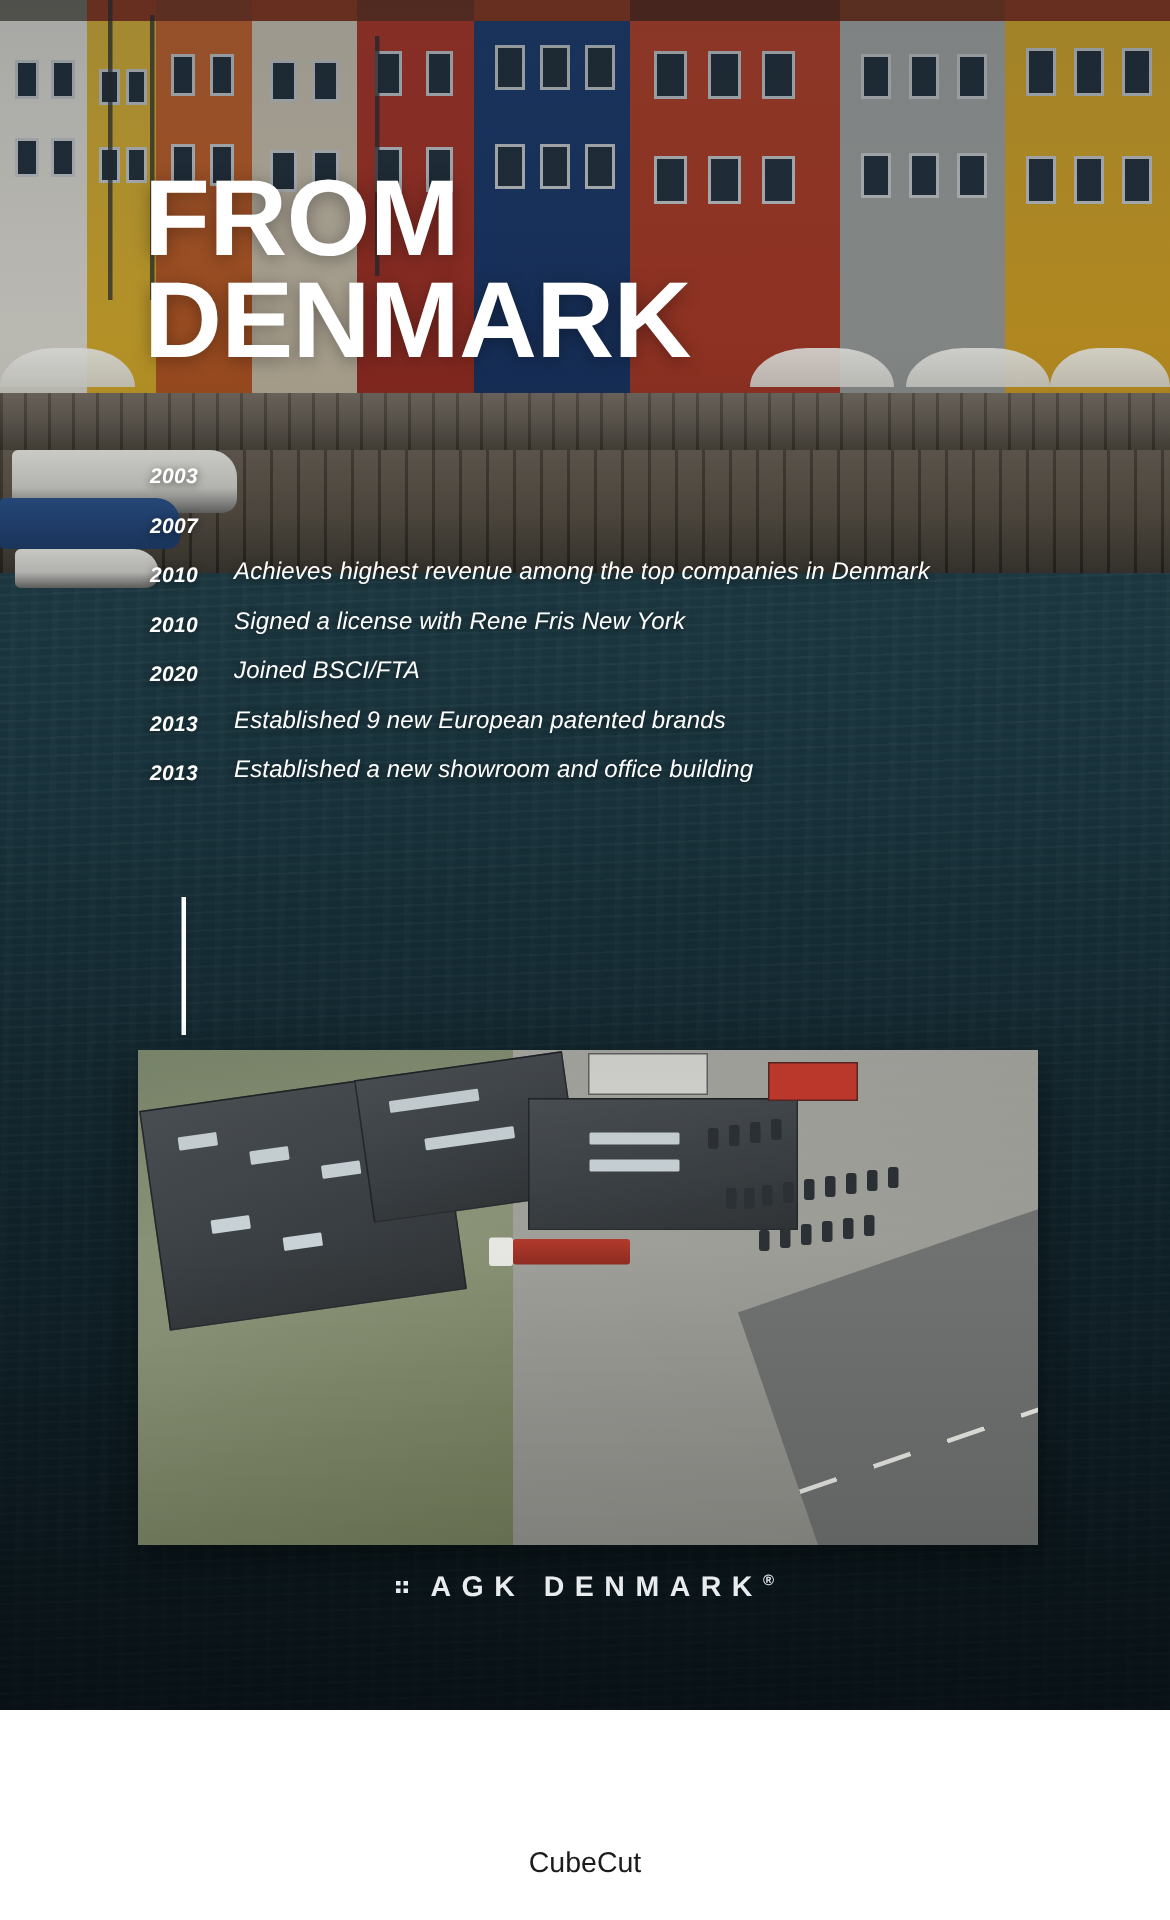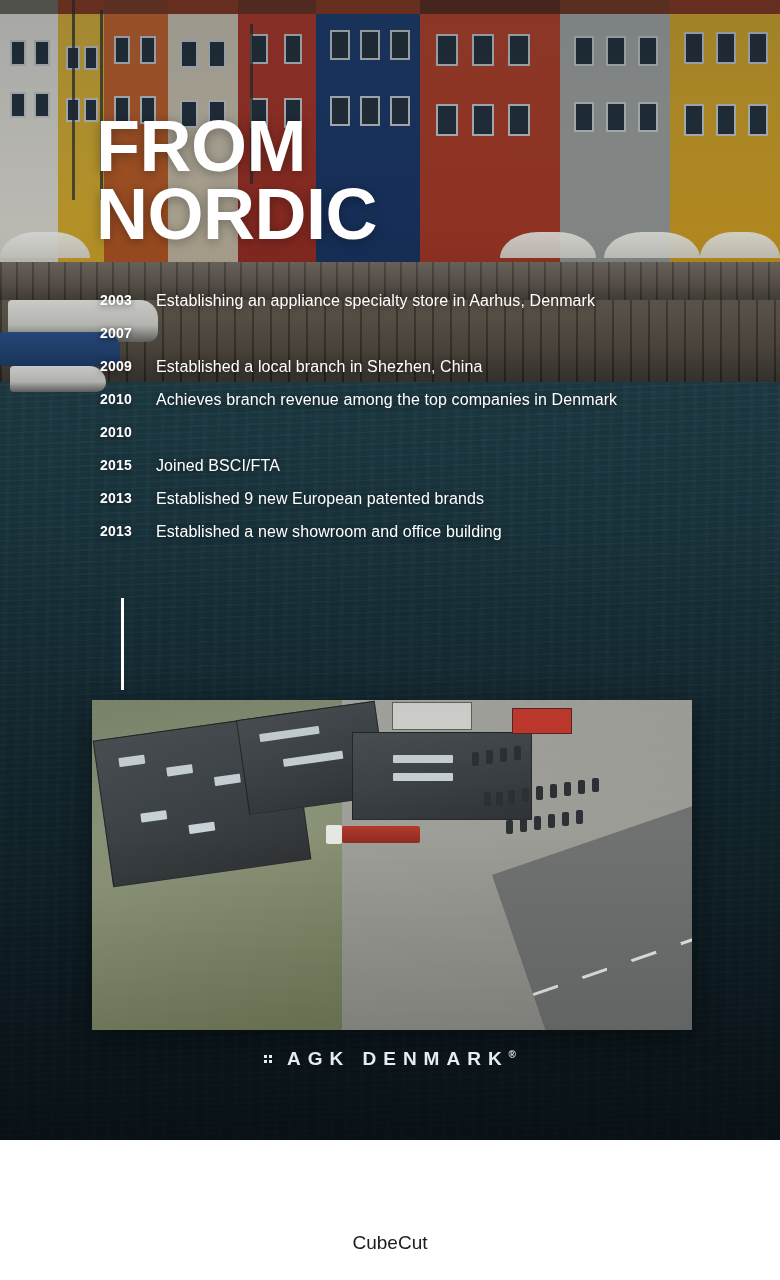--- a/index.html
+++ b/index.html
@@ -154,22 +154,23 @@
 
   
   .timeline {
     position: absolute;
     left: 100px;
     top: 292px;
     width: 600px;
   }
   .tl-row {
     display: flex;
-    align-items: flex-start;
+    align-items: flex-end;
     height: 33px;
+    font-style: italic;
   }
   .tl-year {
     width: 56px;
     flex: 0 0 56px;
     color: #ffffff;
     font-size: 14px;
     font-weight: 700;
     letter-spacing: .2px;
     text-shadow: 0 1px 6px rgba(0,0,0,.55);
   }
@@ -409,44 +410,40 @@
     <div class="mast" style="left:100px; top:10px;height:190px;"></div>
     <div class="mast" style="left:250px; top:24px;height:160px;"></div>
     <div class="boat" style="left:8px;  top:300px; width:150px; height:42px;"></div>
     <div class="hullblue" style="left:0px; top:332px; width:120px; height:34px;"></div>
     <div class="boat" style="left:10px; top:366px; width:96px;  height:26px;"></div>
 
     <div class="poster-shade"></div>
 
     <h1 class="title">
       <span>FROM</span>
-      <span class="line2">NORDIC</span>
+      <span class="line2">DENMARK</span>
     </h1>
 
     <div class="timeline">
       <div class="tl-row">
         <div class="tl-year">2003</div>
-        <div class="tl-text">Establishing an appliance specialty store in Aarhus, Denmark</div>
       </div>
       <div class="tl-row">
         <div class="tl-year">2007</div>
       </div>
       <div class="tl-row">
-        <div class="tl-year">2009</div>
-        <div class="tl-text">Established a local branch in Shezhen, China</div>
-      </div>
-      <div class="tl-row">
         <div class="tl-year">2010</div>
-        <div class="tl-text">Achieves branch revenue among the top companies in Denmark</div>
+        <div class="tl-text">Achieves highest revenue among the top companies in Denmark</div>
       </div>
       <div class="tl-row">
         <div class="tl-year">2010</div>
-      </div>
-      <div class="tl-row">
-        <div class="tl-year">2015</div>
+        <div class="tl-text">Signed a license with Rene Fris New York</div>
+      </div>
+      <div class="tl-row">
+        <div class="tl-year">2020</div>
         <div class="tl-text">Joined BSCI/FTA</div>
       </div>
       <div class="tl-row">
         <div class="tl-year">2013</div>
         <div class="tl-text">Established 9 new European patented brands</div>
       </div>
       <div class="tl-row">
         <div class="tl-year">2013</div>
         <div class="tl-text">Established a new showroom and office building</div>
       </div>

